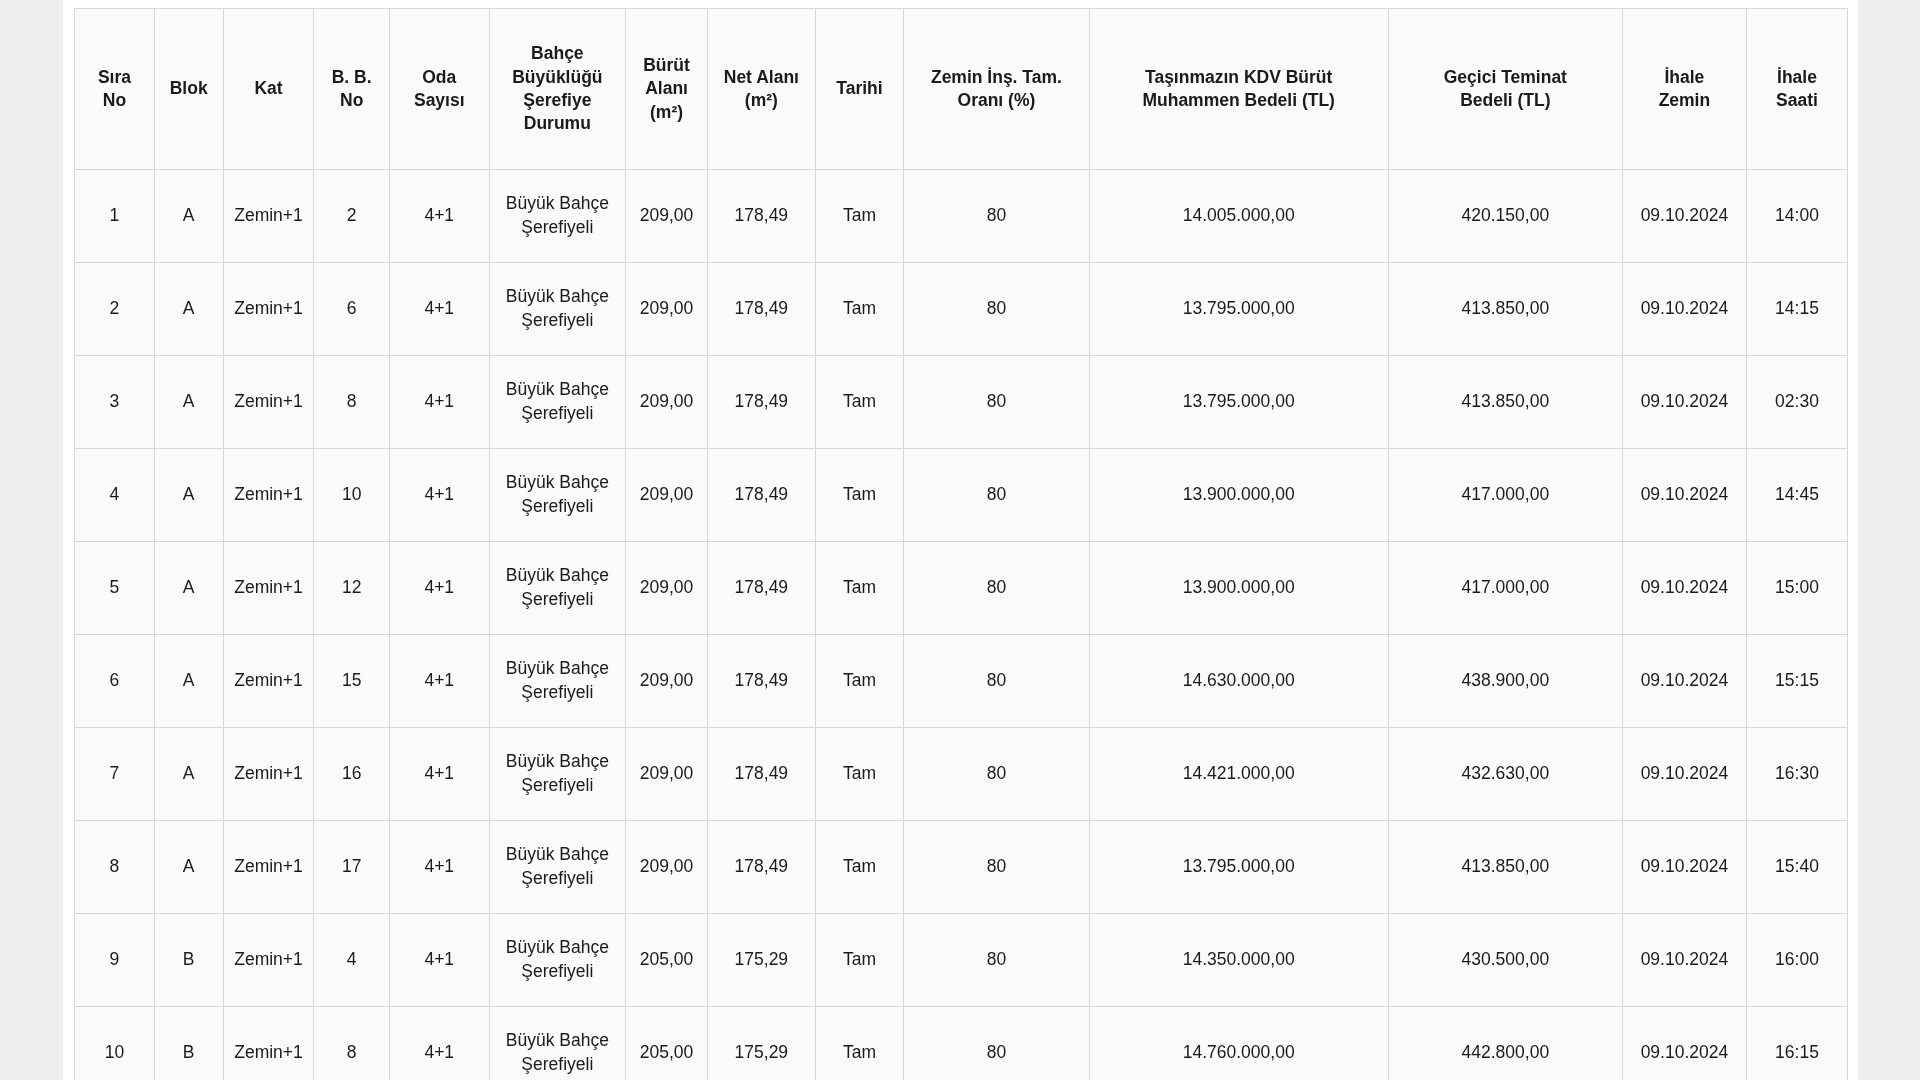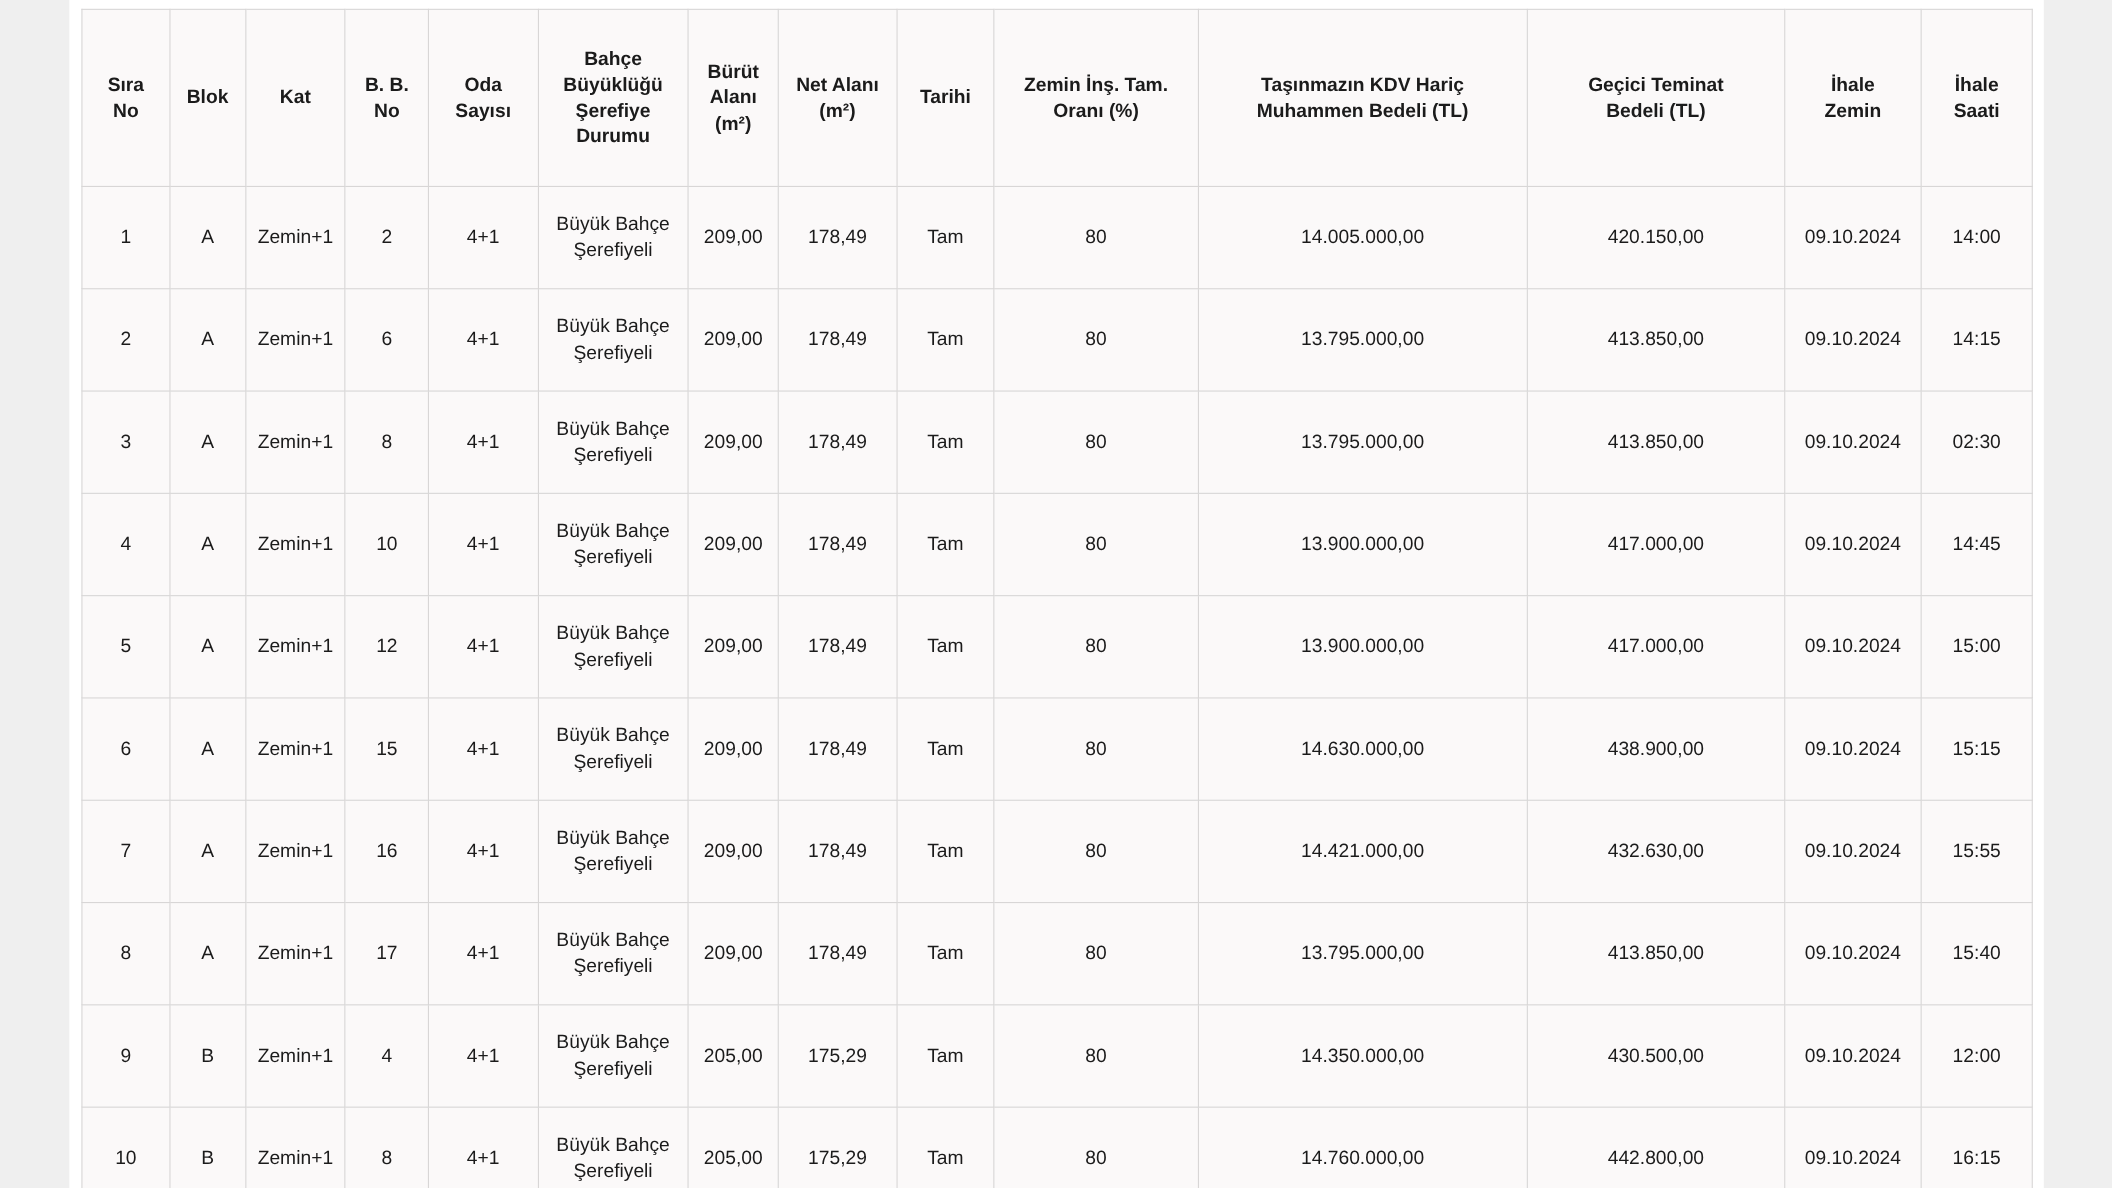--- a/index.html
+++ b/index.html
@@ -239,21 +239,21 @@
             <span>(m²)</span>
           </th>
           <th>
             <span>Tarihi</span>
           </th>
           <th>
             <span>Zemin İnş. Tam.</span><br>
             <span>Oranı (%)</span>
           </th>
           <th>
-            <span>Taşınmazın KDV Hariç</span><br>
+            <span>Taşınmazın KDV Bürüt</span><br>
             <span>Muhammen Bedeli (TL)</span>
           </th>
           <th>
             <span>Geçici Teminat</span><br>
             <span>Bedeli (TL)</span>
           </th>
           <th>
             <span>İhale</span><br>
             <span>Zemin</span>
           </th>
@@ -374,21 +374,21 @@
           <td>16</td>
           <td>4+1</td>
           <td>Büyük Bahçe Şerefiyeli</td>
           <td>209,00</td>
           <td>178,49</td>
           <td>Tam</td>
           <td>80</td>
           <td>14.421.000,00</td>
           <td>432.630,00</td>
           <td class="cell-date">09.10.2024</td>
-          <td>15:55</td>
+          <td>16:30</td>
         </tr>
 
         <tr>
           <td>8</td>
           <td>A</td>
           <td>Zemin+1</td>
           <td>17</td>
           <td>4+1</td>
           <td>Büyük Bahçe Şerefiyeli</td>
           <td>209,00</td>
@@ -408,21 +408,21 @@
           <td>4</td>
           <td>4+1</td>
           <td>Büyük Bahçe Şerefiyeli</td>
           <td>205,00</td>
           <td>175,29</td>
           <td>Tam</td>
           <td>80</td>
           <td>14.350.000,00</td>
           <td>430.500,00</td>
           <td class="cell-date">09.10.2024</td>
-          <td>12:00</td>
+          <td>16:00</td>
         </tr>
 
         <tr>
           <td>10</td>
           <td>B</td>
           <td>Zemin+1</td>
           <td>8</td>
           <td>4+1</td>
           <td>Büyük Bahçe Şerefiyeli</td>
           <td>205,00</td>

